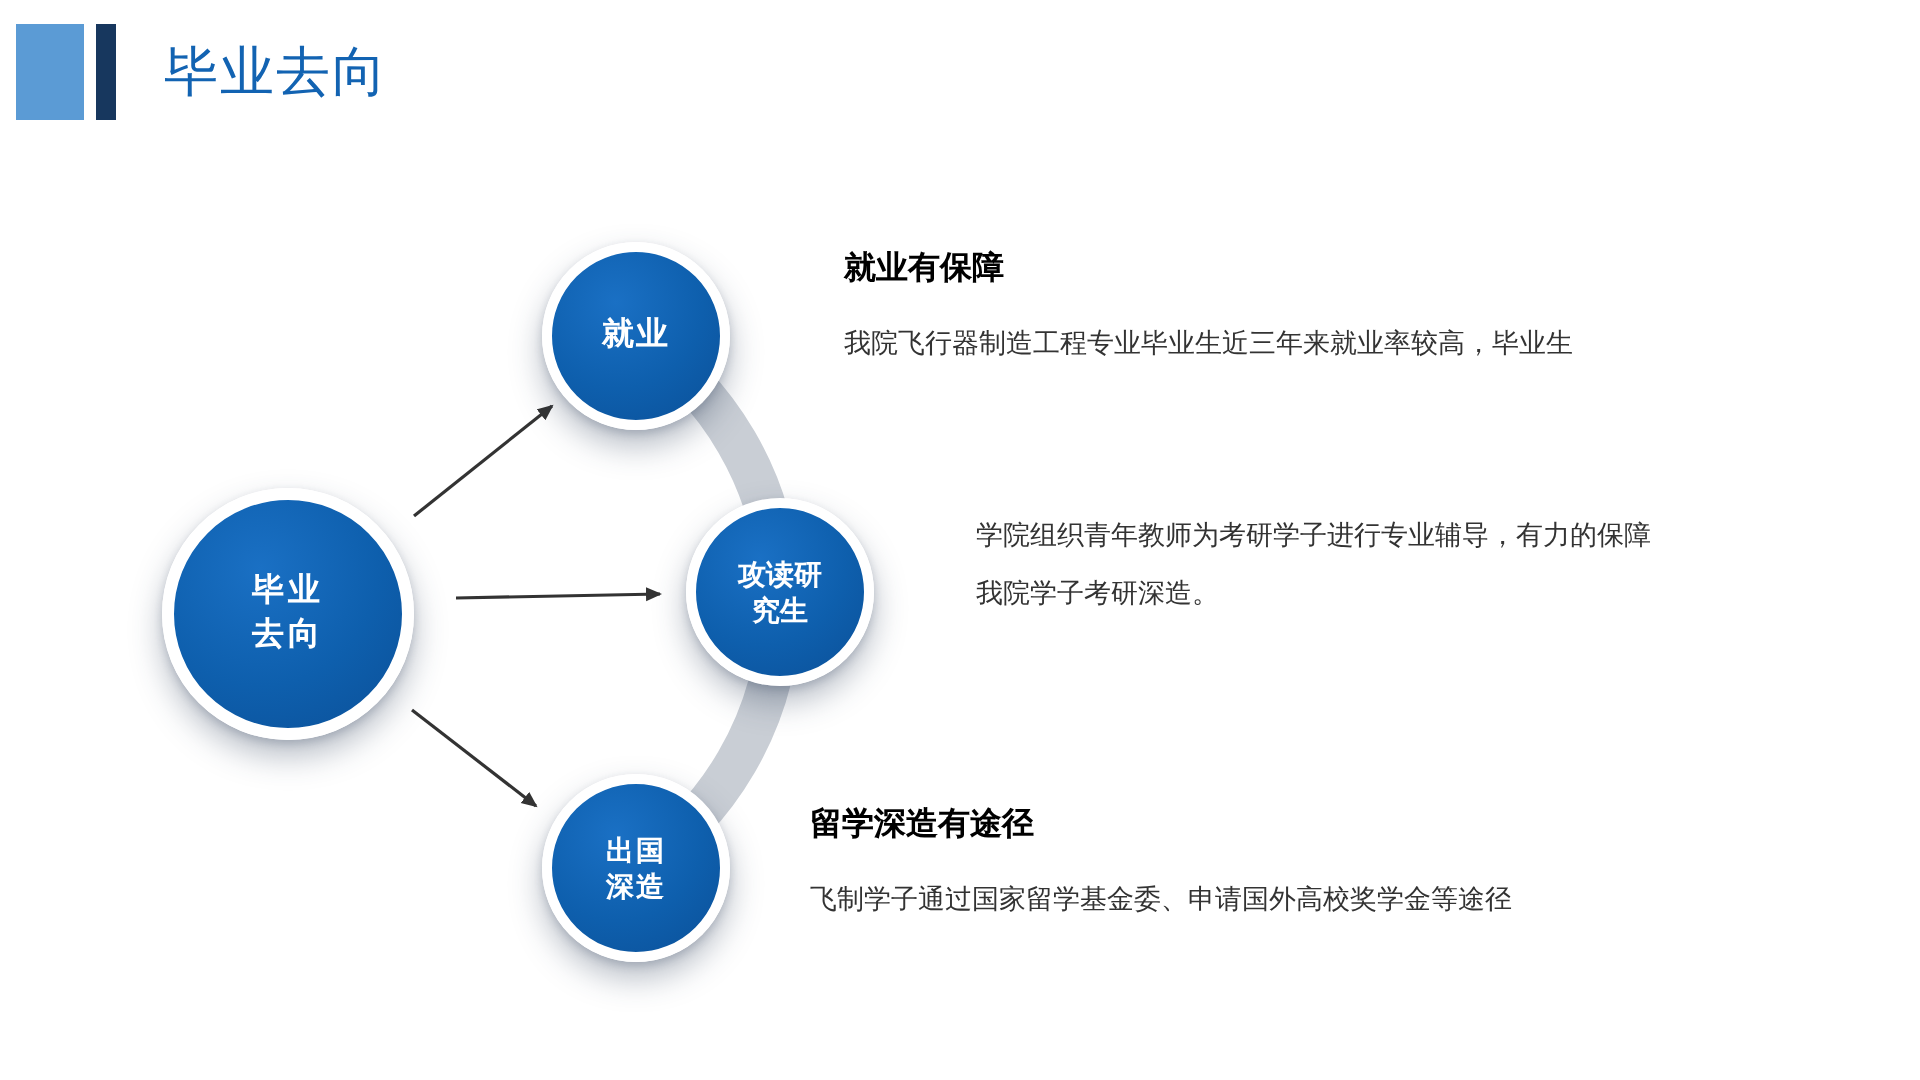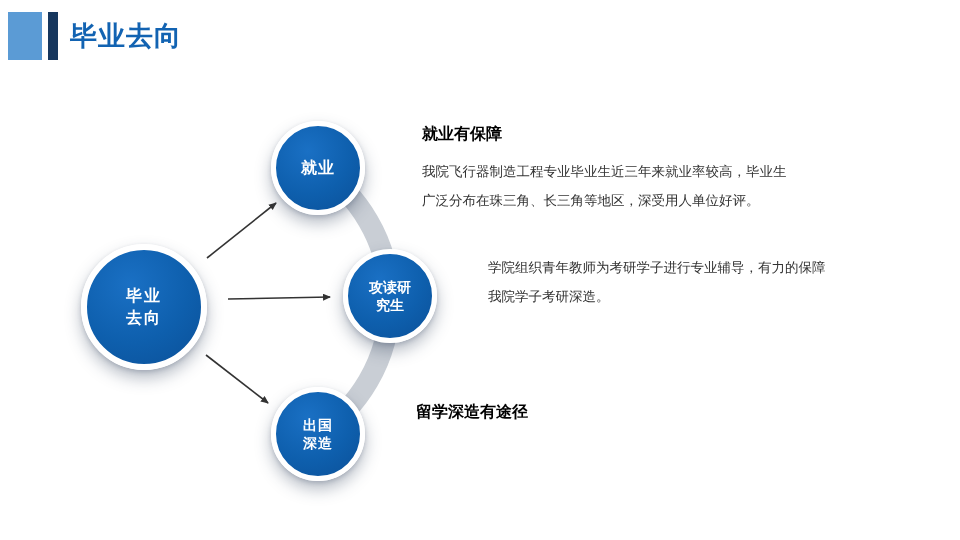--- a/index.html
+++ b/index.html
@@ -30,23 +30,23 @@
     height: 48px;
     background: #5B9BD5;
   }
   .header-bar {
     width: 10px;
     height: 48px;
     background: #17375E;
     margin-left: 6px;
   }
   .page-title {
-    margin-left: 12px;
+    margin-left: 24px;
     font-size: 27px;
-    font-weight: bold;
+    font-weight: normal;
     color: #1263B2;
     letter-spacing: 1px;
     white-space: nowrap;
   }
 
   
   .connector-svg {
     position: absolute;
     left: 0; top: 0;
     width: 960px; height: 540px;
@@ -96,21 +96,21 @@
   }
   .section-body-line {
     font-size: 13.5px;
     color: #333333;
     line-height: 29px;
     white-space: nowrap;
     font-family: Liberation Serif, serif;
   }
   .section-employment { left: 422px; top: 124px; }
   .section-graduate   { left: 488px; top: 253px; }
-  .section-abroad     { left: 416px; top: 402px; }
+  .section-abroad     { left: 405px; top: 402px; }
 </style>
 </head>
 <body>
 
 <div class="slide">
 
   <div class="header">
     <div class="header-square"></div>
     <div class="header-bar"></div>
     <h1 class="page-title">毕业去向</h1>
@@ -143,25 +143,25 @@
   </div>
 
   <div class="node node-sm node-abroad">
     <span>出国</span>
     <span>深造</span>
   </div>
 
   <div class="section section-employment">
     <div class="section-heading">就业有保障</div>
     <div class="section-body-line">我院飞行器制造工程专业毕业生近三年来就业率较高，毕业生</div>
-    <div class="section-body-line">广泛分布在珠三角、长三角等地区，深受用人单位好评。</div>
   </div>
 
   <div class="section section-graduate">
     <div class="section-body-line">学院组织青年教师为考研学子进行专业辅导，有力的保障</div>
     <div class="section-body-line">我院学子考研深造。</div>
   </div>
 
   <div class="section section-abroad">
     <div class="section-heading">留学深造有途径</div>
+    <div class="section-body-line">飞制学子通过国家留学基金委、申请国外高校奖学金等途径</div>
   </div>
 
 </div>
 
 </body></html>

